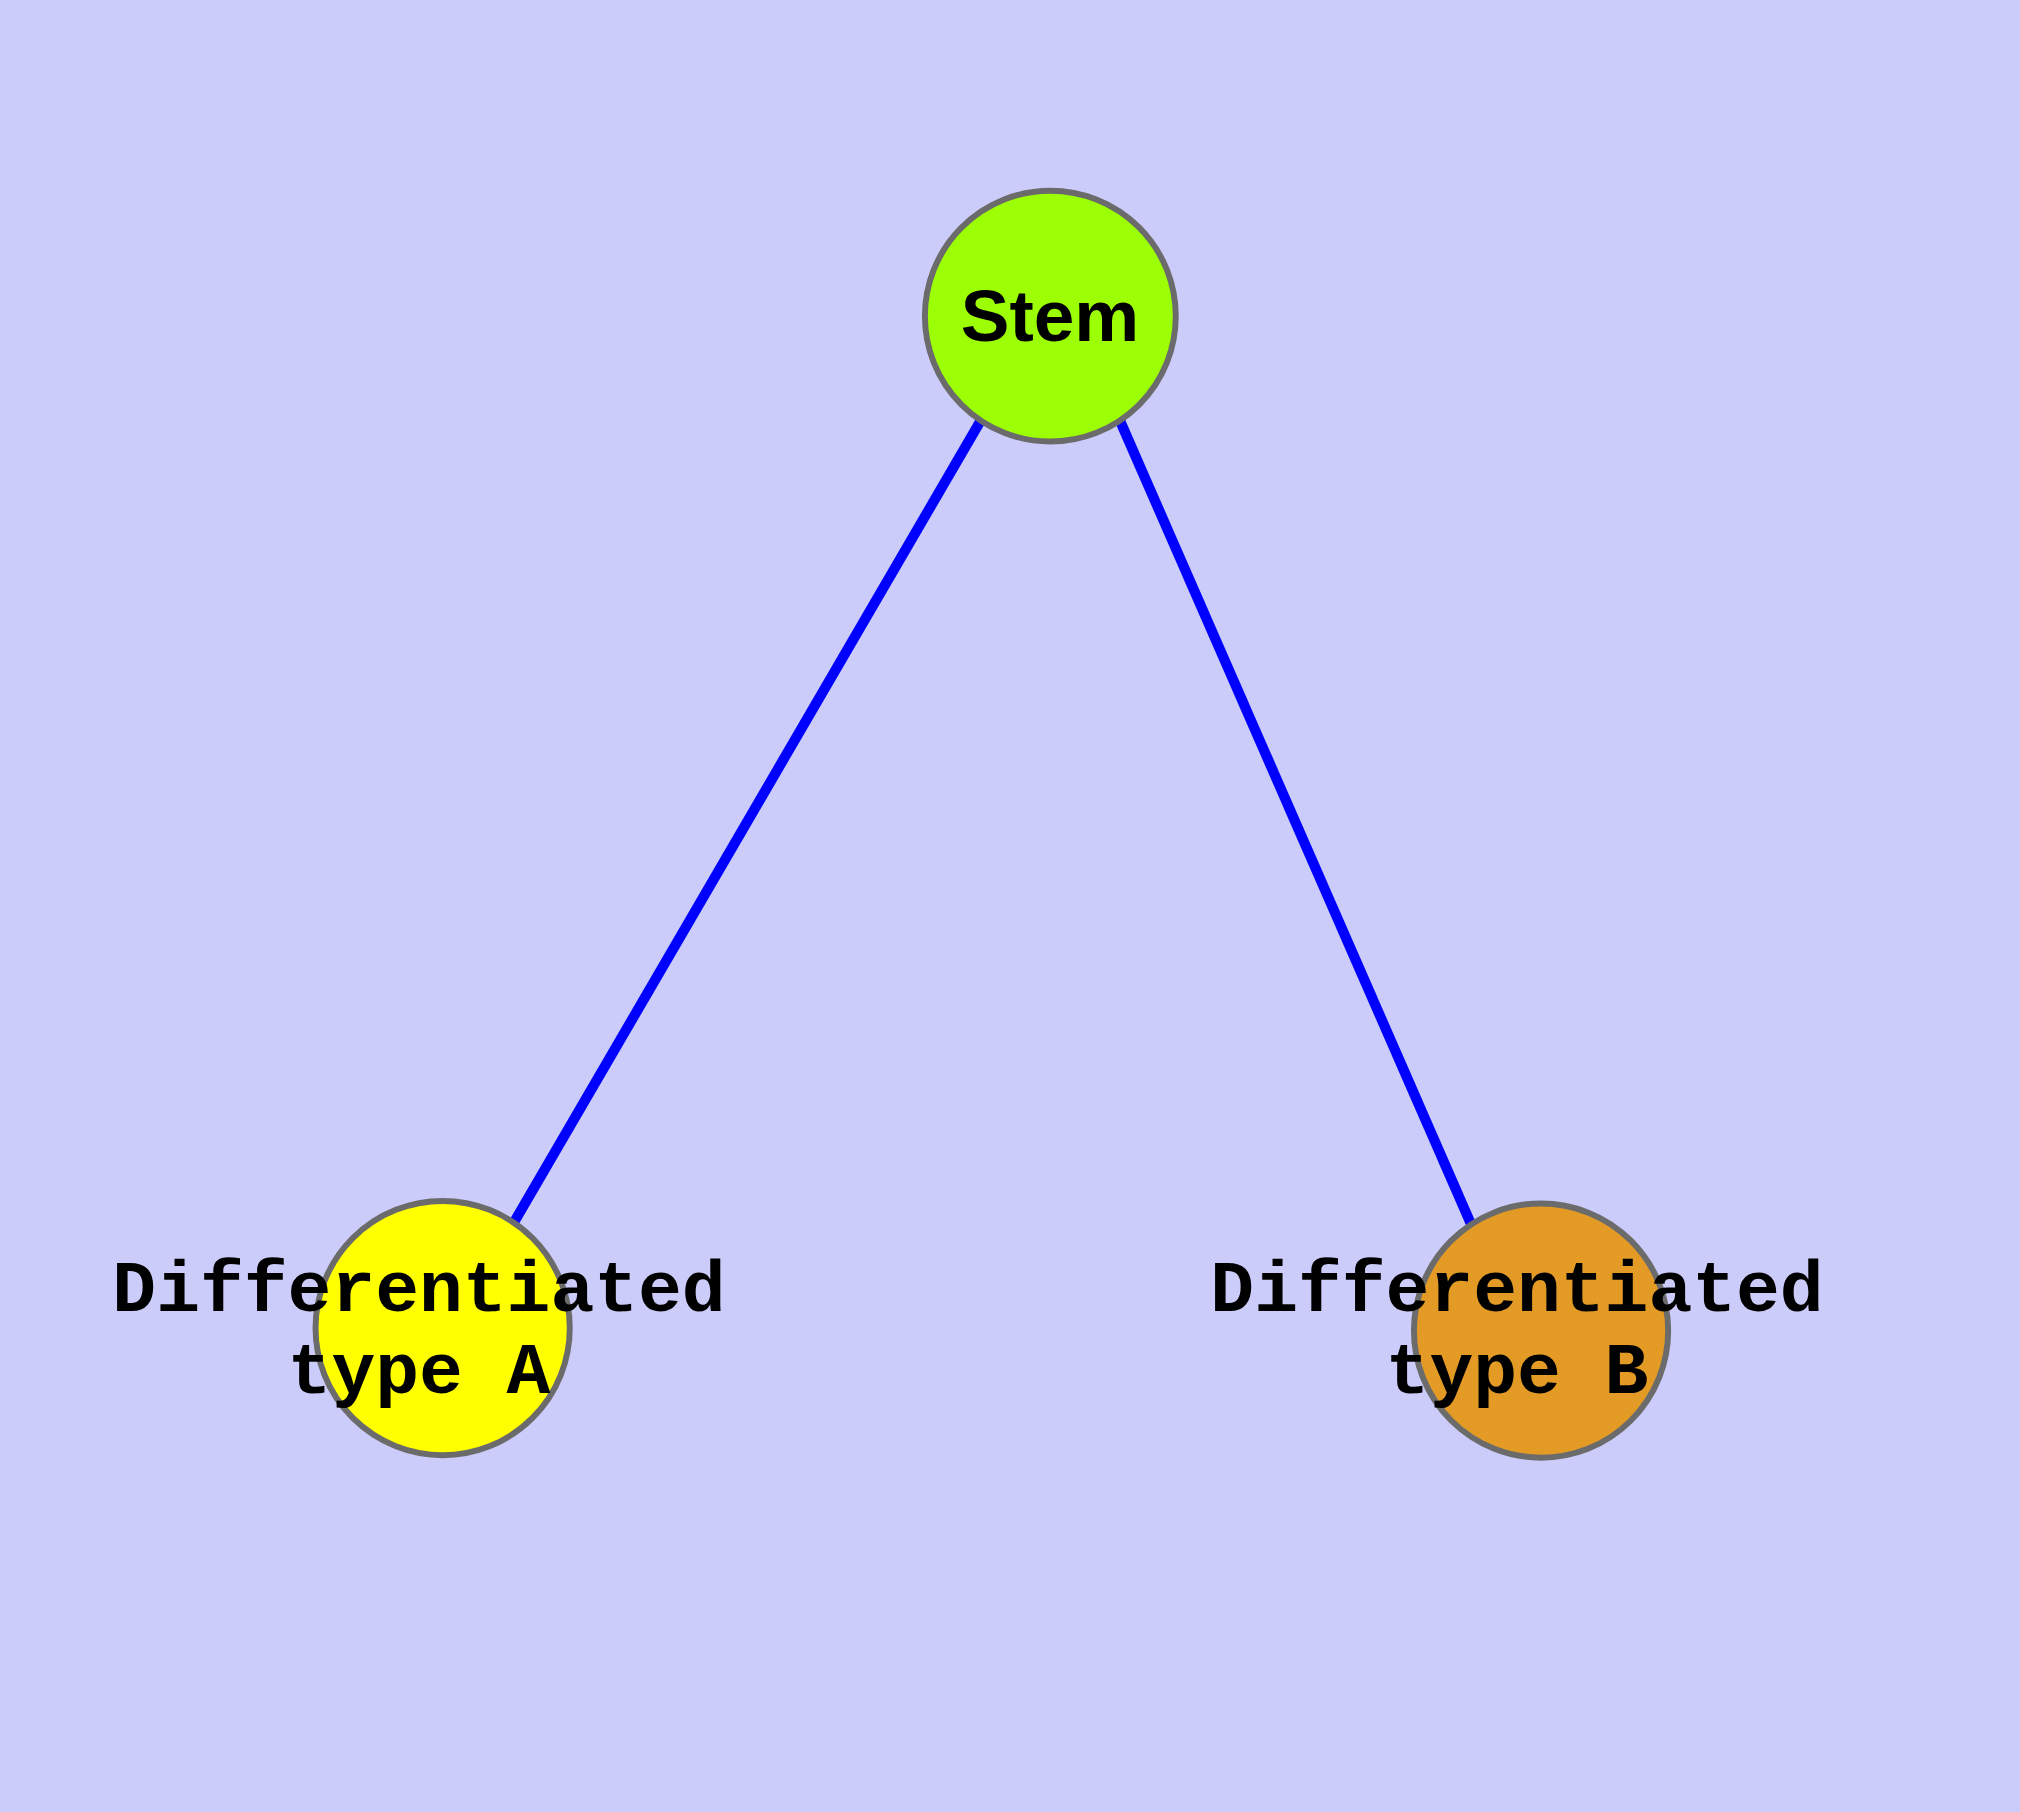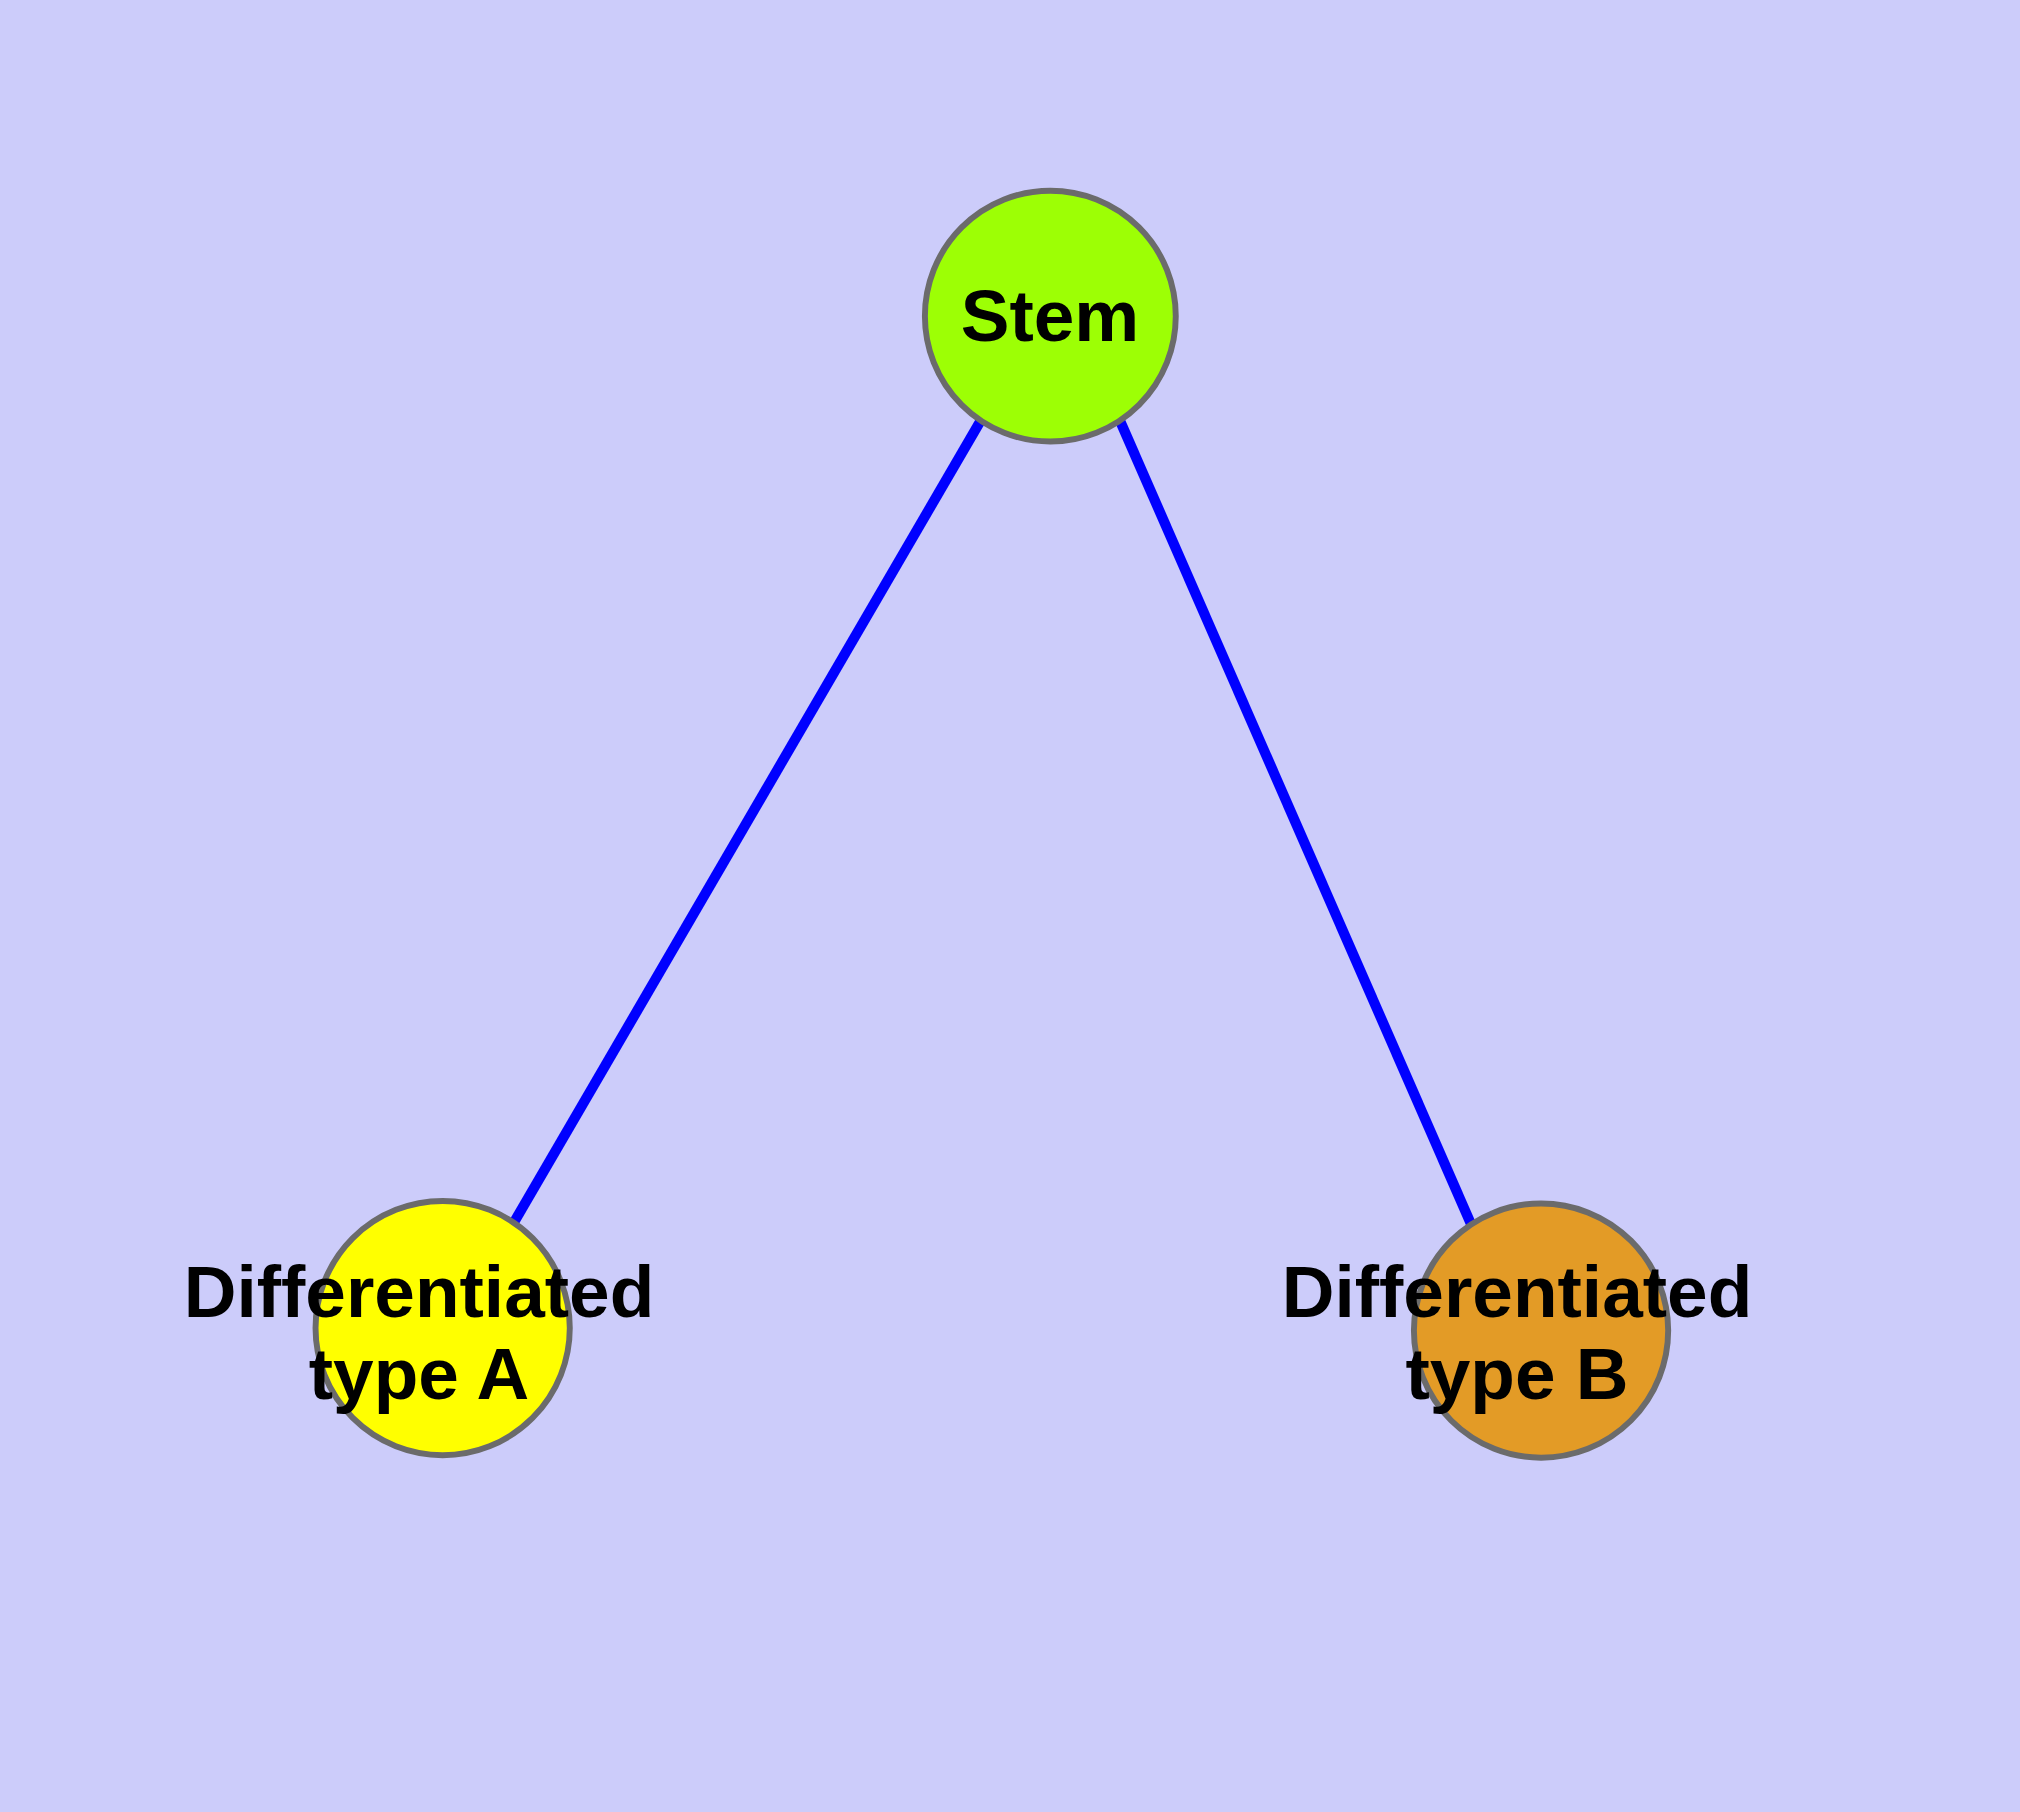--- a/index.html
+++ b/index.html
@@ -31,20 +31,21 @@
     line-height: 1.12;
     white-space: pre;
     transform: translate(-50%, -50%);
     pointer-events: none;
   }
   .node-label.root {
     font-size: 73px;
   }
   .node-label.leaf {
     font-size: 73px;
+    font-family: Liberation Mono, monospace;
   }
 </style>
 </head>
 <body>
 
 <div id="canvas" style="width: 1937px; height: 1812px; background: rgb(204, 204, 250);">
 
   <svg id="graph-svg" viewBox="0 0 2384 2138" style="width: 2021px; height: 1812px;">
     <g>
       <line class="graph-edge" x1="1157" y1="496" x2="604" y2="1446" stroke="#0000ff" stroke-width="12" stroke-linecap="butt"></line>

